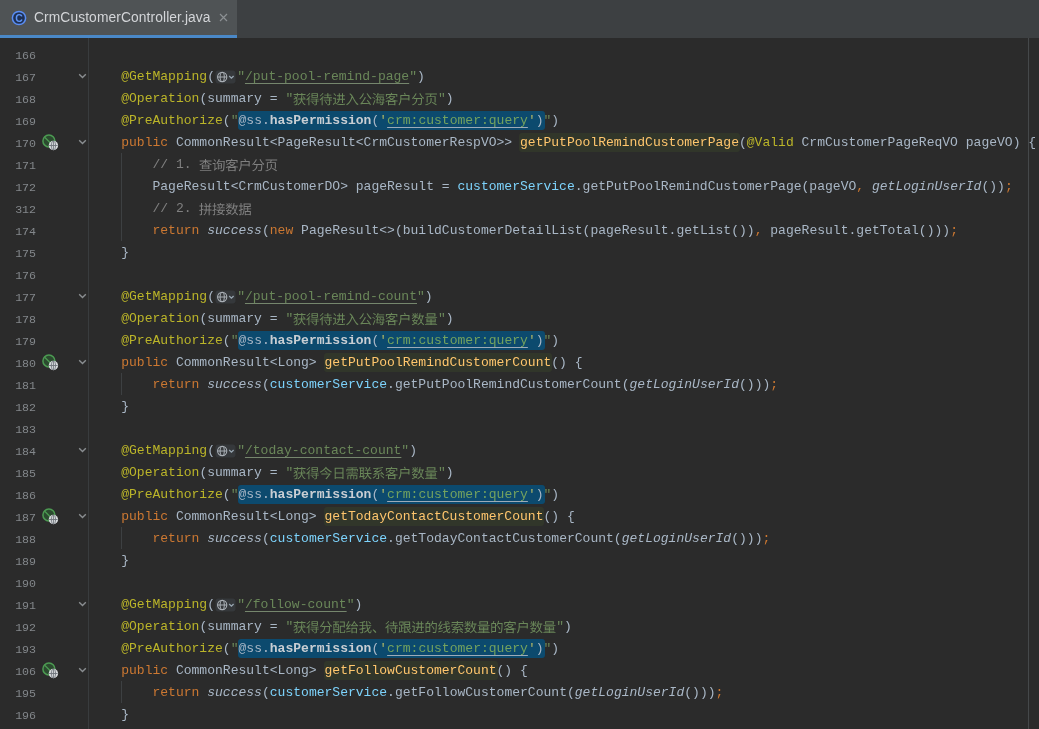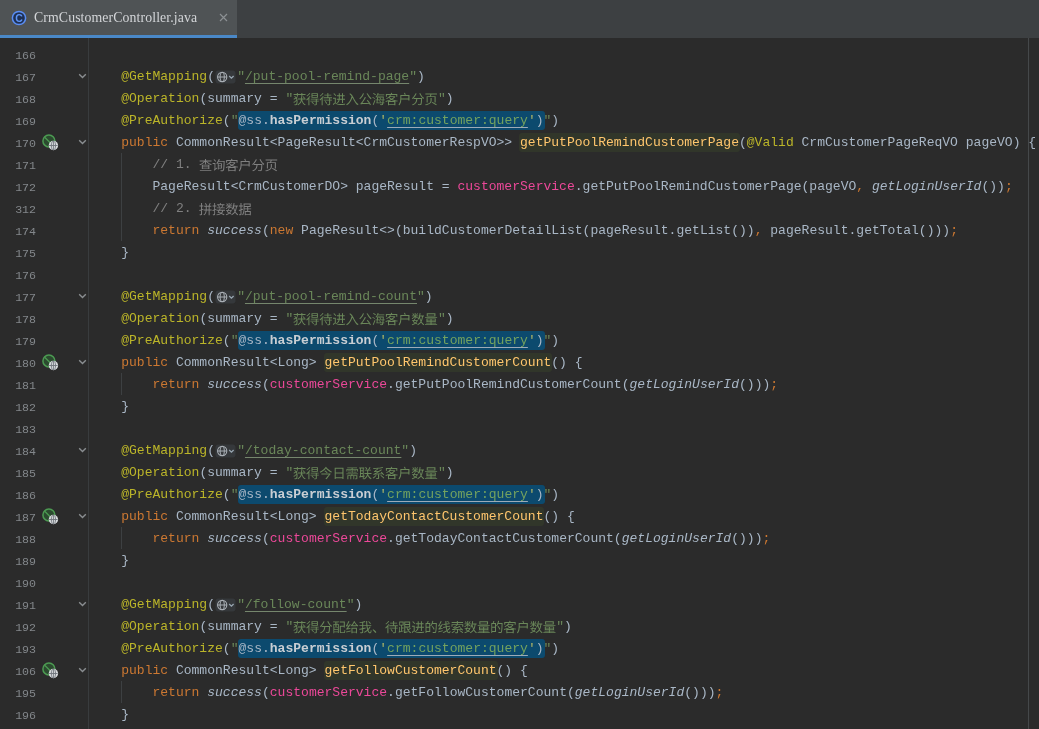--- a/index.html
+++ b/index.html
@@ -1,36 +1,36 @@
 <!DOCTYPE html>
 <html><head><meta charset="utf-8"><style>
 *{margin:0;padding:0;box-sizing:border-box}
 html,body{width:1039px;height:729px;overflow:hidden;background:#2b2b2b}
 body{font-family:"Liberation Mono",monospace;font-size:13.04px;position:relative}
 .bar{position:absolute;left:0;top:0;width:1039px;height:38px;background:#3d4042}
 .tab{position:absolute;left:0;top:0;width:237px;height:35px;background:#4f5355}
 .tabu{position:absolute;left:0;top:35px;width:237px;height:3px;background:#4a88c7}
-.tabt{position:absolute;left:33.5px;top:0;line-height:35px;will-change:transform;font-family:Liberation Serif, serif;
+.tabt{position:absolute;left:33.5px;top:0;line-height:35px;will-change:transform;font-family:Liberation Sans, sans-serif;
   font-size:13.8px;color:#d3d5d8;letter-spacing:0.1px}
 .tabx{position:absolute;left:217.5px;top:12px}
 .tabi{position:absolute;left:11px;top:10px}
 .gsep{position:absolute;left:88px;top:38px;bottom:0;width:1px;background:#393c3e}
 .mguide{position:absolute;left:1028px;top:38px;bottom:0;width:1px;background:#45484a}
 .iguide{position:absolute;left:121px;width:1px;background:#3d4042}
 .L{position:absolute;left:0;width:896px;height:22px;line-height:22px;white-space:pre;will-change:transform}
 .num{position:absolute;left:0;top:1.5px;width:36px;text-align:right;font-size:11.6px;color:#83878b}
 .gi{position:absolute;left:42px;top:3px}
 .ch{position:absolute;left:78px;top:8px}
 .ct{position:absolute;left:89.9px;top:0.5px;color:#a9b7c6}
 .d{color:#a9b7c6}
 .k{color:#cc7832}
 .s{color:#6a8759}
 .an{color:#bbb529}
 .c{color:#808080}
-.f{color:#ec4899}
+.f{color:#7dd3fc}
 .m{color:#ffc66d}
 .sc{color:#cc7832}
 .q{color:#a9b267}
 .qs{color:#73a25f}
 .it{font-style:italic}
 .hp{color:#c9ced3;font-weight:bold}
 .us{text-decoration:underline;text-decoration-color:#75866d;text-underline-offset:2.5px;text-decoration-thickness:1px}
 .uq{text-decoration:underline;text-decoration-color:#9dabb8;text-underline-offset:2.5px;text-decoration-thickness:1px}
 .inj{background:#0c4a6e;border-radius:3px;padding:1.8px 1px 2.3px;margin:0 -1px}
 .hl{background:#31362a;border-radius:3px;padding:1.8px 1px 2.3px;margin:16px -1px}

